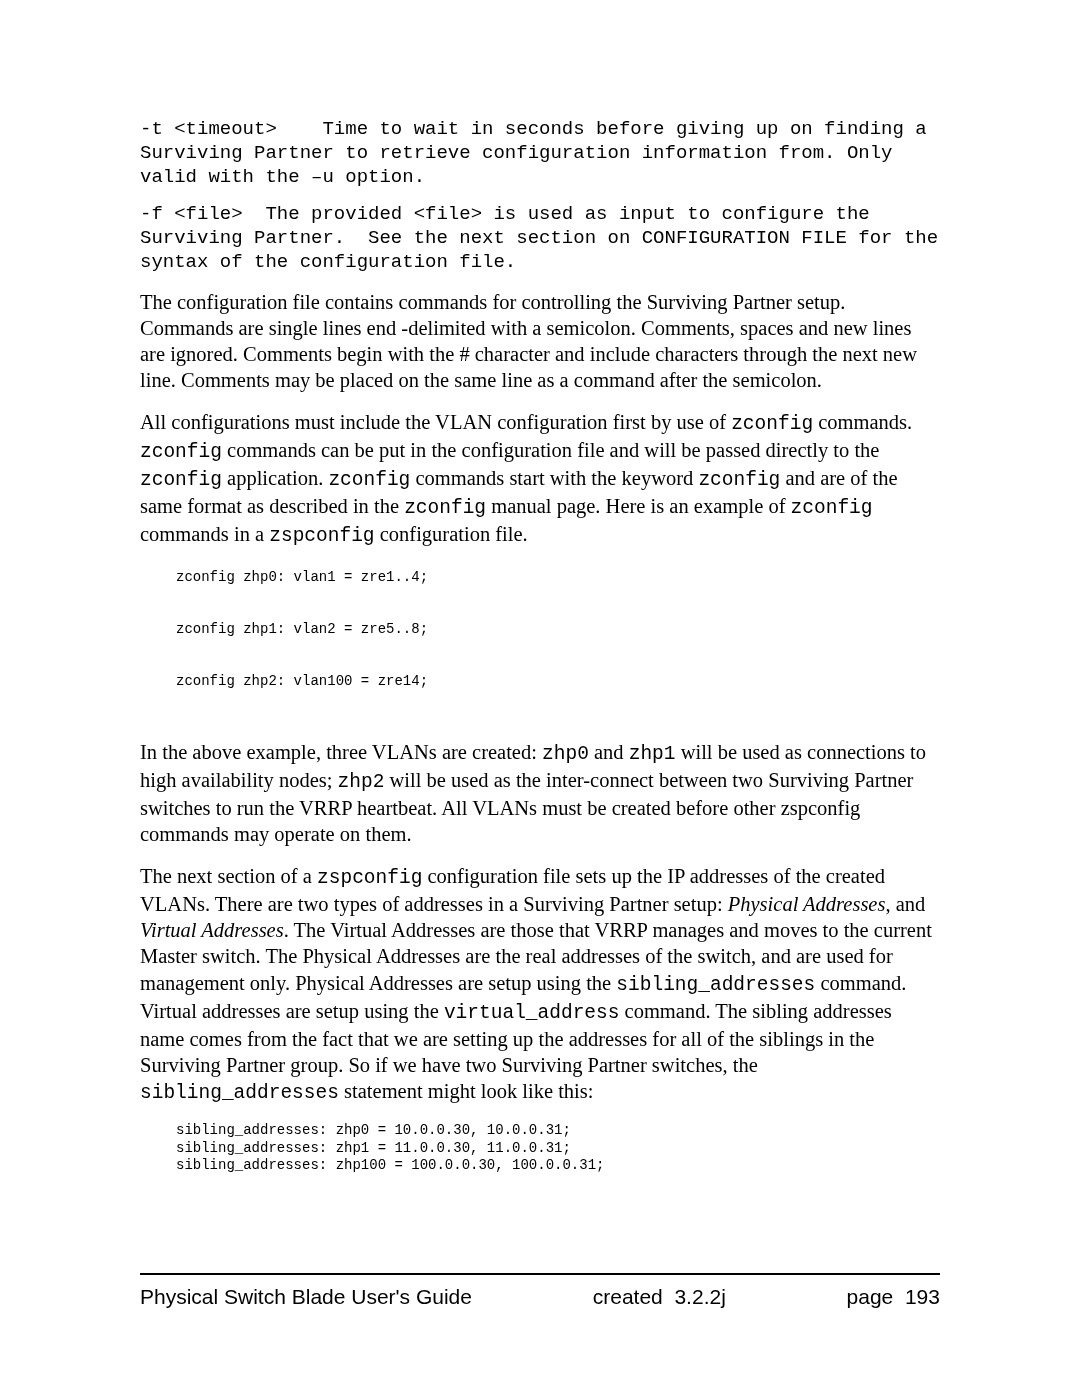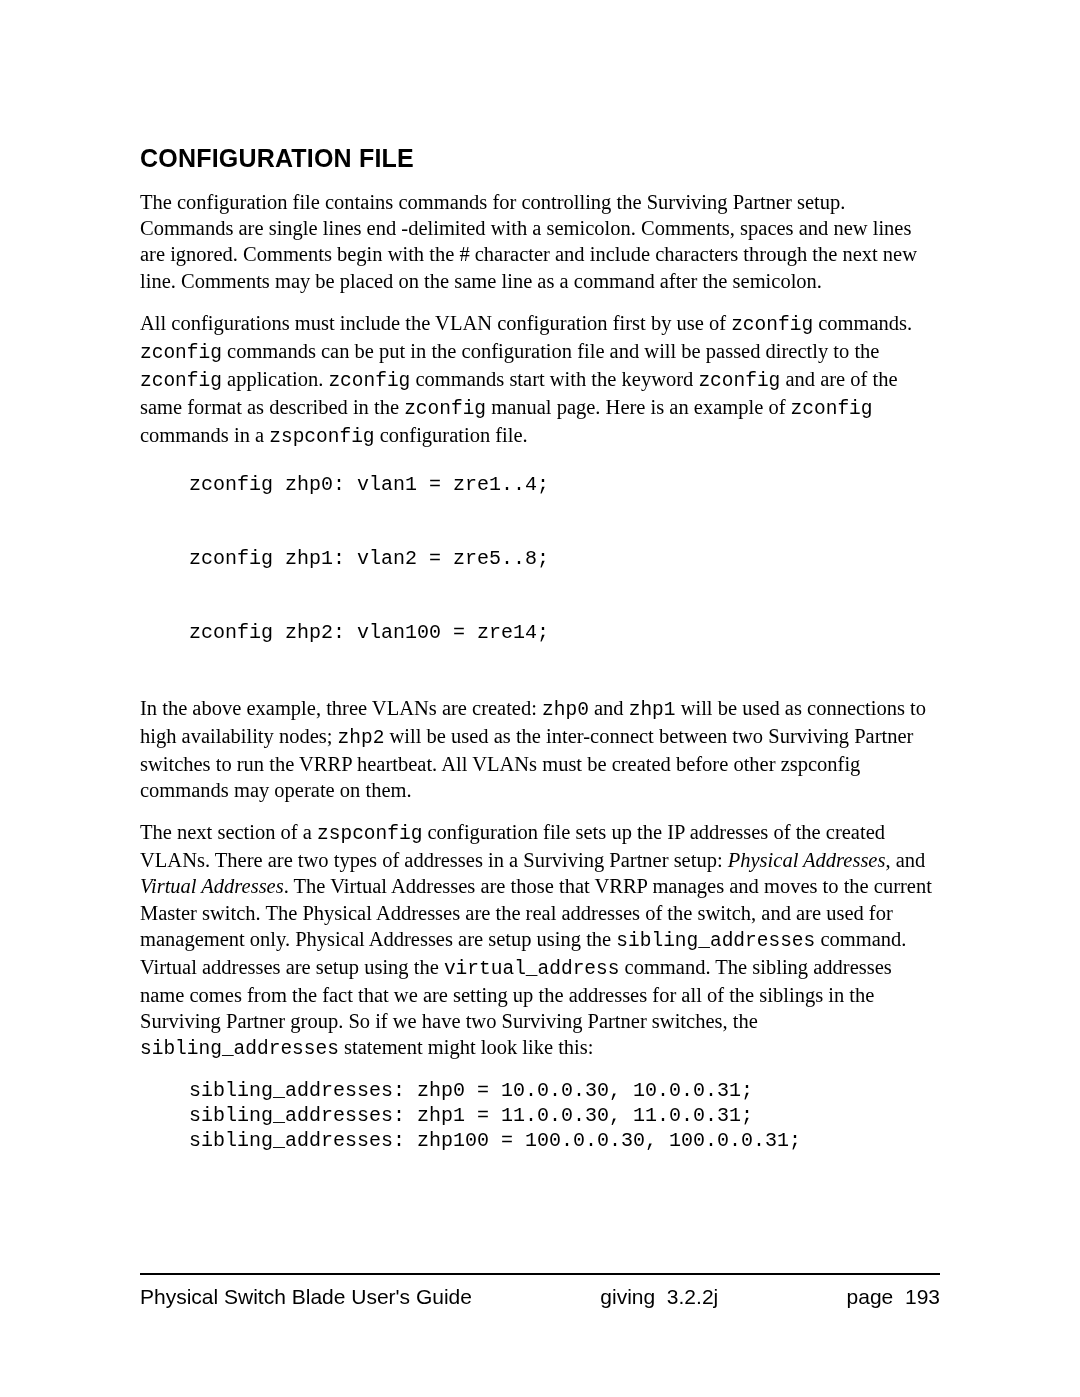--- a/index.html
+++ b/index.html
@@ -34,24 +34,24 @@
     font-size: 20.5px;
     line-height: 1.28;
     margin: 0 0 16px 0;
   }
   .code-inline {
     font-family: "Courier New", Courier, monospace;
     font-size: 19.5px;
   }
   .codeblock {
     font-family: "Courier New", Courier, monospace;
-    font-size: 20px;
+    font-size: 14px;
     line-height: 1.85;
     white-space: pre;
-    margin: 2px 0 16px 49px;
+    margin: 2px 0 16px 36px;
   }
   .codeblock.tight {
     line-height: 1.25;
     margin-top: 4px;
     margin-bottom: 20px;
   }
   .ital { font-style: italic; text-align: right; }
   .footer-rule {
     position: absolute;
     left: 140px;
@@ -69,22 +69,23 @@
     display: flex;
     justify-content: space-between;
   }
   .footer .left, .footer .mid, .footer .right { white-space: pre; }
 </style>
 </head>
 <body>
 
 <div class="page">
 
+  <div class="mono">-t &lt;timeout&gt;    Time to wait in seconds before giving up on finding a Surviving Partner to retrieve configuration information from. Only valid with the –u option.</div>
+  <div class="mono">-f &lt;file&gt;  The provided &lt;file&gt; is used as input to configure the Surviving Partner.  See the next section on CONFIGURATION FILE for the syntax of the configuration file.</div>
 
-  <h2 class="section">CONFIGURATION FILE</h2>
 
   <p class="body">The configuration file contains commands for controlling the Surviving Partner setup. Commands are single lines end -delimited with a semicolon.  Comments, spaces and new lines are ignored. Comments begin with the # character and include characters through the next new line. Comments may be placed on the same line as a command after the semicolon.</p>
 
   <p class="body">
     <span>All configurations must include the VLAN configuration first by use of </span><span class="code-inline">zconfig</span><span> commands. </span><span class="code-inline">zconfig</span><span> commands can be put in the configuration file and will be passed directly to the </span><span class="code-inline">zconfig</span><span> application.  </span><span class="code-inline">zconfig</span><span> commands start with the keyword </span><span class="code-inline">zconfig</span><span> and are of the same format as described in the </span><span class="code-inline">zconfig</span><span> manual page.  Here is an example of </span><span class="code-inline">zconfig</span><span> commands in a </span><span class="code-inline">zspconfig</span><span> configuration file.</span>
   </p>
 
   <div class="codeblock">zconfig zhp0: vlan1 = zre1..4;
 
 zconfig zhp1: vlan2 = zre5..8;
@@ -101,17 +102,17 @@
     <span>The next section of a </span><span class="code-inline">zspconfig</span><span> configuration file sets up the IP addresses of the created VLANs.  There are two types of addresses in a Surviving Partner setup: </span><span class="ital">Physical Addresses</span><span>, and </span><span class="ital">Virtual Addresses</span><span>.  The Virtual Addresses are those that VRRP manages and moves to the current Master switch.  The Physical Addresses are the real addresses of the switch, and are used for management only.  Physical Addresses are setup using the </span><span class="code-inline">sibling_addresses</span><span> command. Virtual addresses are setup using the </span><span class="code-inline">virtual_address</span><span> command.  The sibling addresses name comes from the fact that we are setting up the addresses for all of the siblings in the Surviving Partner group.  So if we have two Surviving Partner switches, the </span><span class="code-inline">sibling_addresses</span><span> statement might look like this:</span>
   </p>
 
   <div class="codeblock tight">sibling_addresses: zhp0 = 10.0.0.30, 10.0.0.31;
 sibling_addresses: zhp1 = 11.0.0.30, 11.0.0.31;
 sibling_addresses: zhp100 = 100.0.0.30, 100.0.0.31;</div>
 
   <div class="footer-rule"></div>
   <div class="footer">
     <span class="left">Physical Switch Blade User's Guide</span>
-    <span class="mid">giving  3.2.2j</span>
+    <span class="mid">created  3.2.2j</span>
     <span class="right">page  193</span>
   </div>
 
 </div>
 
 </body></html>

